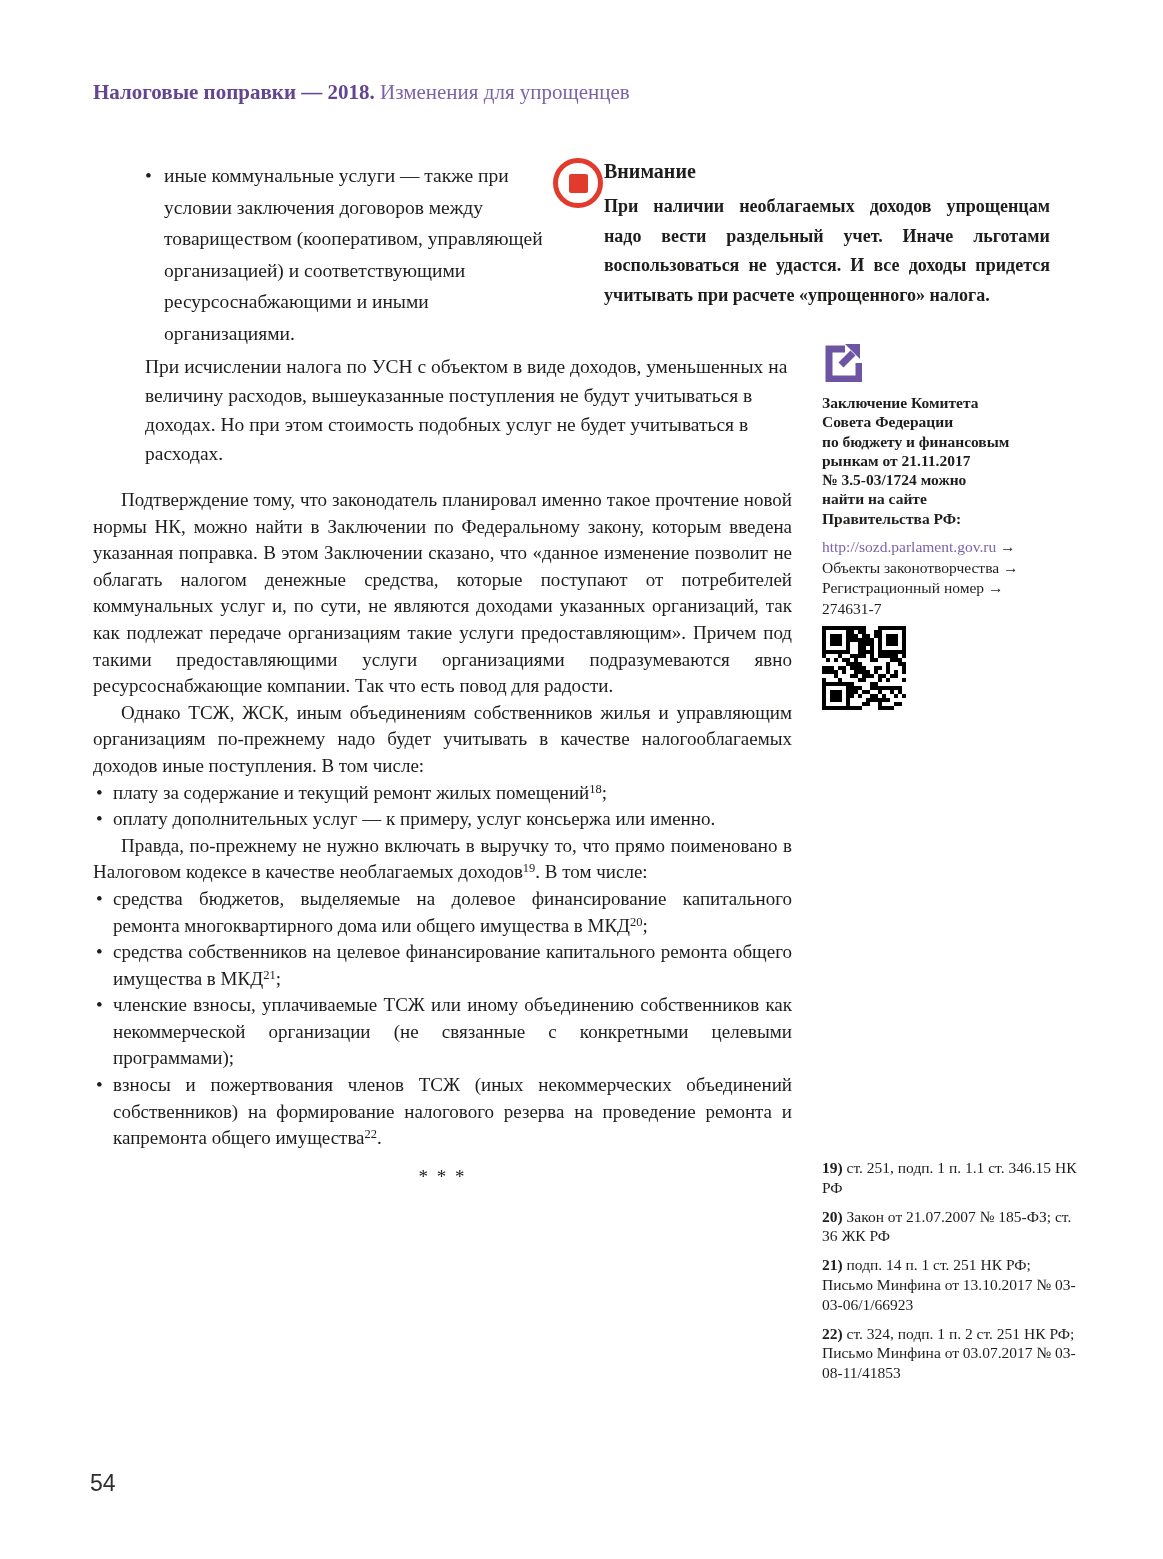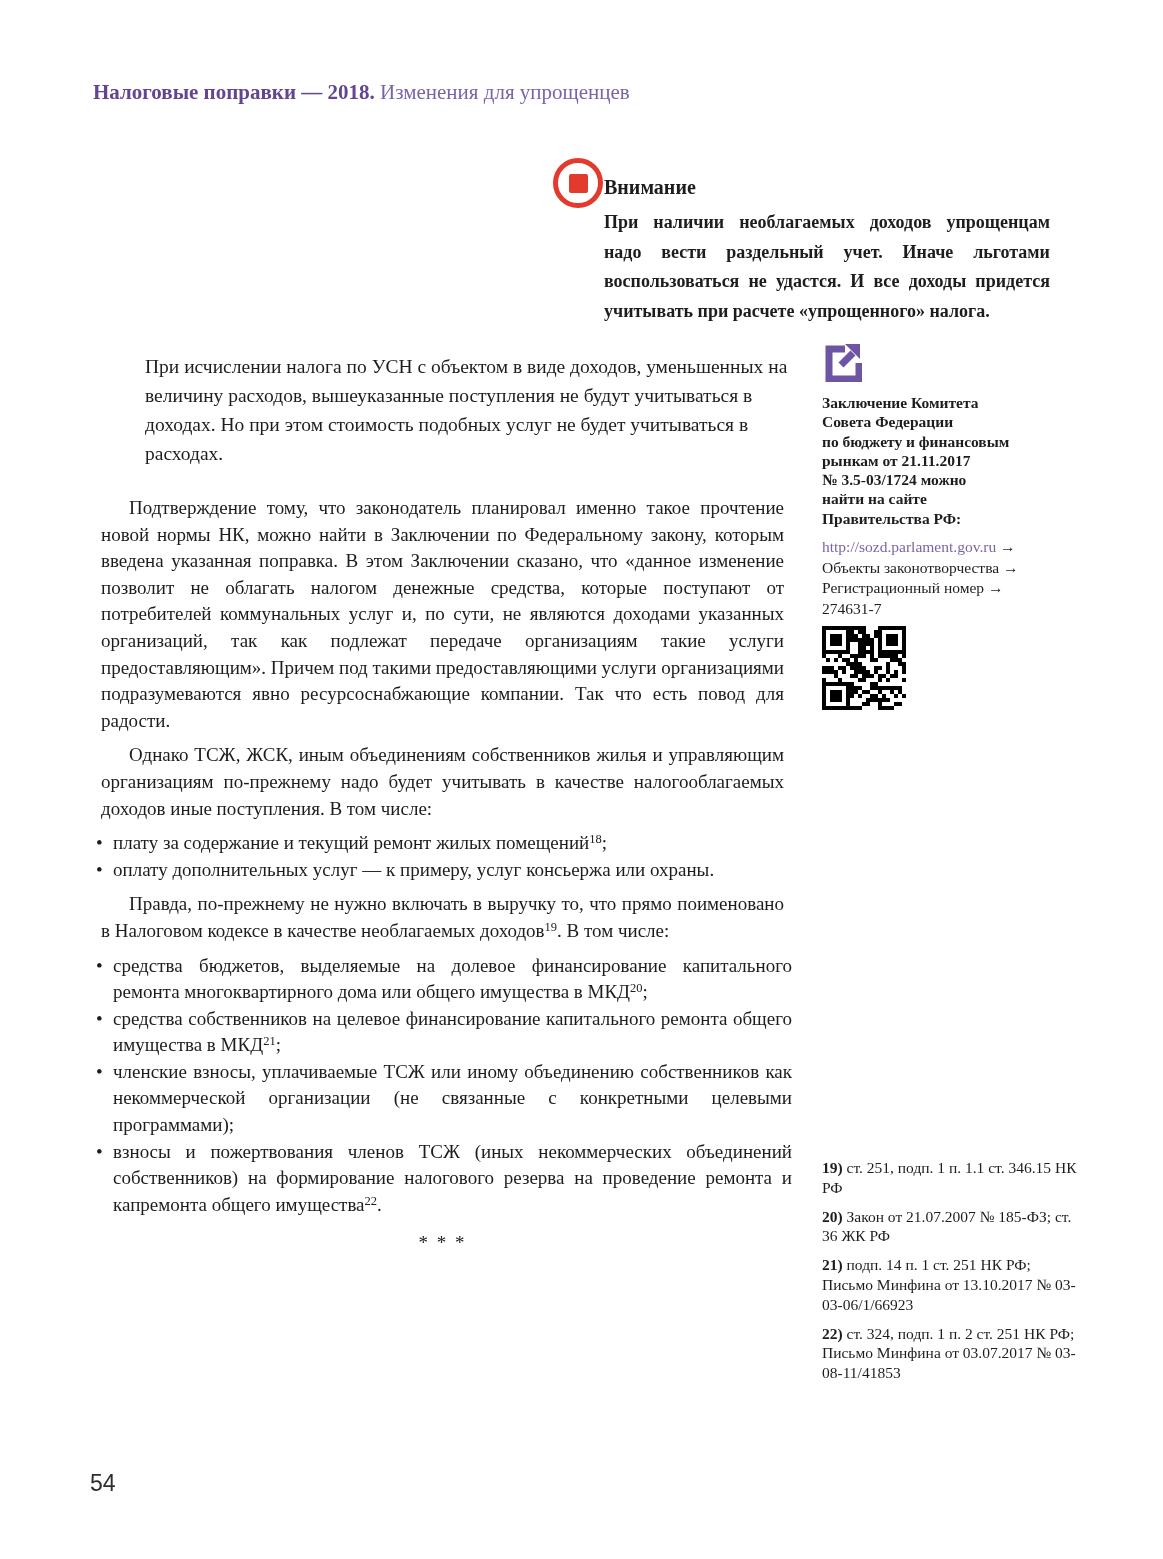--- a/index.html
+++ b/index.html
@@ -16,31 +16,31 @@
          font-size:19.5px;line-height:31.5px;}
   .intro .li{position:relative;padding-left:19px;}
   .intro .li::before{content:"•";position:absolute;left:0;top:0;}
 
   
   .attention{position:absolute;left:553px;top:156px;width:497px;}
   .att-icon{position:absolute;left:0;top:2px;width:40px;height:40px;border:5px solid #e23b2d;
             border-radius:50%;display:flex;align-items:center;justify-content:center;}
   .att-icon .sq{width:19px;height:19px;background:#e23b2d;border-radius:2px;}
   .att-body{margin-left:51px;}
-  .att-title{font-size:20px;font-weight:bold;margin-top:20px;}
+  .att-title{font-size:20px;font-weight:bold;margin-top:4px;}
   .att-text{margin-top:9px;font-size:18px;font-weight:bold;line-height:29.5px;text-align:justify;}
 
   
   .note{position:absolute;left:145px;top:352px;width:655px;
         font-size:19.5px;line-height:29px;}
 
   
   .main{position:absolute;left:93px;top:487px;width:699px;
         font-size:19px;line-height:26.6px;text-align:justify;}
-  .main p{margin:8px;}
+  .main p{margin:0;}
   .main p.ind{text-indent:28px;}
   .main .blist{margin:0;padding:0;list-style:none;}
   .main .blist li{position:relative;padding-left:20px;text-align:justify;}
   .main .blist li::before{content:"•";position:absolute;left:3px;}
   sup{font-size:12.5px;line-height:0;vertical-align:6px;}
   .divider{text-align:center;margin:12px 0 8px 0;letter-spacing:2px;}
   .closing{text-align:justify;}
 
   
   .sidebar{position:absolute;left:822px;top:342px;width:255px;}
@@ -65,39 +65,42 @@
 </head>
 <body>
 
 <div class="page">
 
   <div class="header">
     <span class="hb">Налоговые поправки — 2018.</span>
     <span class="hl">Изменения для упрощенцев</span>
   </div>
 
+  <div class="intro">
+    <div class="li">иные коммунальные услуги — также при условии заключения договоров между товариществом (кооперативом, управляющей организацией) и соответствующими ресурсоснабжающими и иными организациями.</div>
+  </div>
 
   <div class="attention">
     <div class="att-icon">
         <div class="sq"></div>
       </div>
     <div class="att-body">
       <div class="att-title">Внимание</div>
       <div class="att-text">При наличии необлагаемых доходов упрощенцам надо вести раздельный учет. Иначе льготами воспользоваться не удастся. И все доходы придется учитывать при расчете «упрощенного» налога.</div>
     </div>
   </div>
 
   <div class="note">При исчислении налога по УСН с объектом в виде доходов, уменьшенных на величину расходов, вышеуказанные поступления не будут учитываться в доходах. Но при этом стоимость подобных услуг не будет учитываться в расходах.</div>
 
   <div class="main">
     <p class="ind">Подтверждение тому, что законодатель планировал именно такое прочтение новой нормы НК, можно найти в Заключении по Федеральному закону, которым введена указанная поправка. В этом Заключении сказано, что «данное изменение позволит не облагать налогом денежные средства, которые поступают от потребителей коммунальных услуг и, по сути, не являются доходами указанных организаций, так как подлежат передаче организациям такие услуги предоставляющим». Причем под такими предоставляющими услуги организациями подразумеваются явно ресурсоснабжающие компании. Так что есть повод для радости.</p>
     <p class="ind">Однако ТСЖ, ЖСК, иным объединениям собственников жилья и управляющим организациям по-прежнему надо будет учитывать в качестве налогооблагаемых доходов иные поступления. В том числе:</p>
     <ul class="blist">
       <li><span>плату за содержание и текущий ремонт жилых помещений</span><sup>18</sup><span>;</span></li>
-      <li><span>оплату дополнительных услуг — к примеру, услуг консьержа или охраны.</span><sup></sup><span></span></li>
+      <li><span>оплату дополнительных услуг — к примеру, услуг консьержа или именно.</span><sup></sup><span></span></li>
     </ul>
     <p class="ind"><span>Правда, по-прежнему не нужно включать в выручку то, что прямо поименовано в Налоговом кодексе в качестве необлагаемых доходов</span><sup>19</sup><span>. В том числе:</span></p>
     <ul class="blist">
       <li><span>средства бюджетов, выделяемые на долевое финансирование капитального ремонта многоквартирного дома или общего имущества в МКД</span><sup>20</sup><span>;</span></li>
       <li><span>средства собственников на целевое финансирование капитального ремонта общего имущества в МКД</span><sup>21</sup><span>;</span></li>
       <li><span>членские взносы, уплачиваемые ТСЖ или иному объединению собственников как некоммерческой организации (не связанные с конкретными целевыми программами);</span><sup></sup><span></span></li>
       <li><span>взносы и пожертвования членов ТСЖ (иных некоммерческих объединений собственников) на формирование налогового резерва на проведение ремонта и капремонта общего имущества</span><sup>22</sup><span>.</span></li>
     </ul>
     <div class="divider">* * *</div>
   </div>

